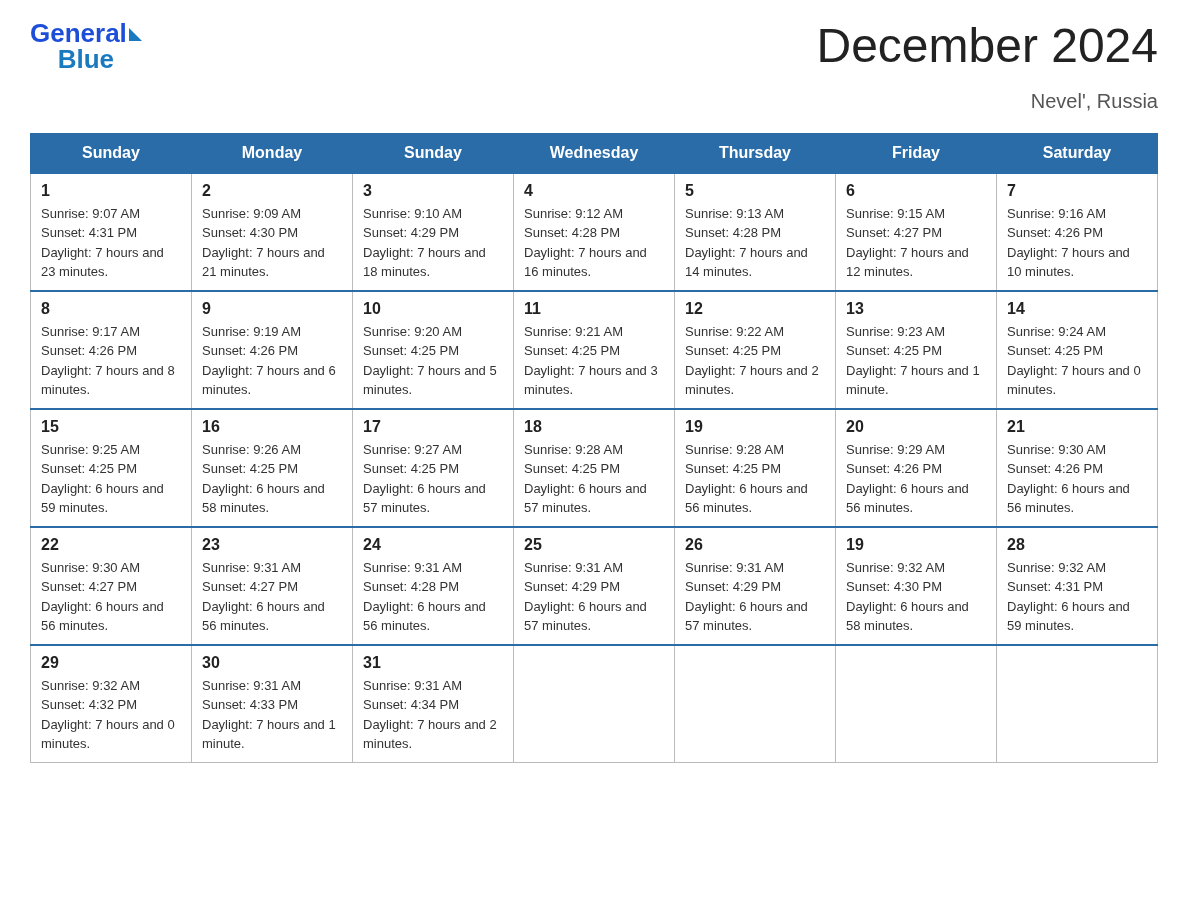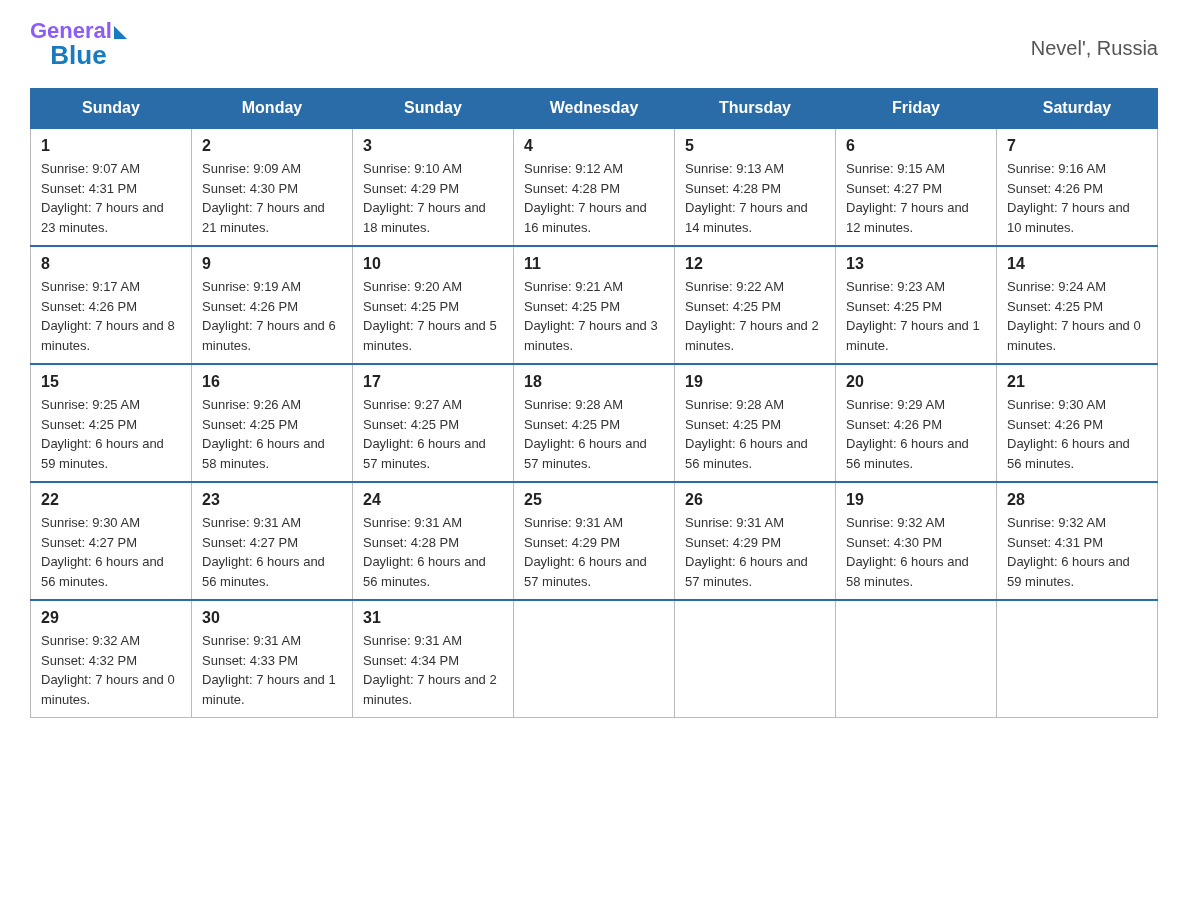--- a/index.html
+++ b/index.html
@@ -15,23 +15,23 @@
       justify-content: space-between;
       align-items: flex-start;
       margin-bottom: 20px;
     }
     .logo {
       display: flex;
       align-items: center;
       gap: 0;
     }
     .logo-text {
-      font-size: 22px;
+      font-size: 26px;
       font-weight: bold;
-      color: #8b5cf6;
+      color: #1d4ed8;
       line-height: 1;
     }
     .logo-word-blue {
       color: #1a7abf;
       font-size: 26px;
       font-weight: bold;
       display: block;
       line-height: 1;
       text-align: center;
     }
@@ -98,20 +98,21 @@
   <div class="logo">
     <div>
       <div style="display:flex; align-items:center;">
         <span class="logo-text">General</span>
         <span style="display:inline-block; width:0; height:0; border-left:13px solid #1a7abf; border-top:13px solid transparent; margin-left:2px; margin-top:2px;"></span>
       </div>
       <span class="logo-word-blue">Blue</span>
     </div>
   </div>
   <div class="title-block">
+    <div class="calendar-title">December 2024</div>
     <div class="calendar-subtitle">Nevel', Russia</div>
   </div>
 </div>
 
 <table class="calendar">
   <thead>
     <tr>
       <th>Sunday</th>
       <th>Monday</th>
       <th>Sunday</th>

